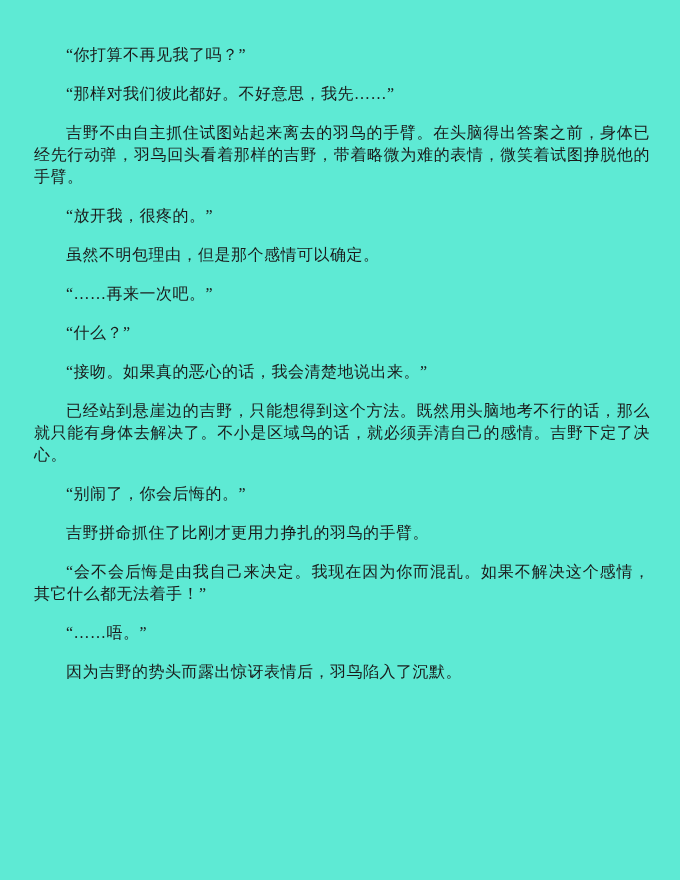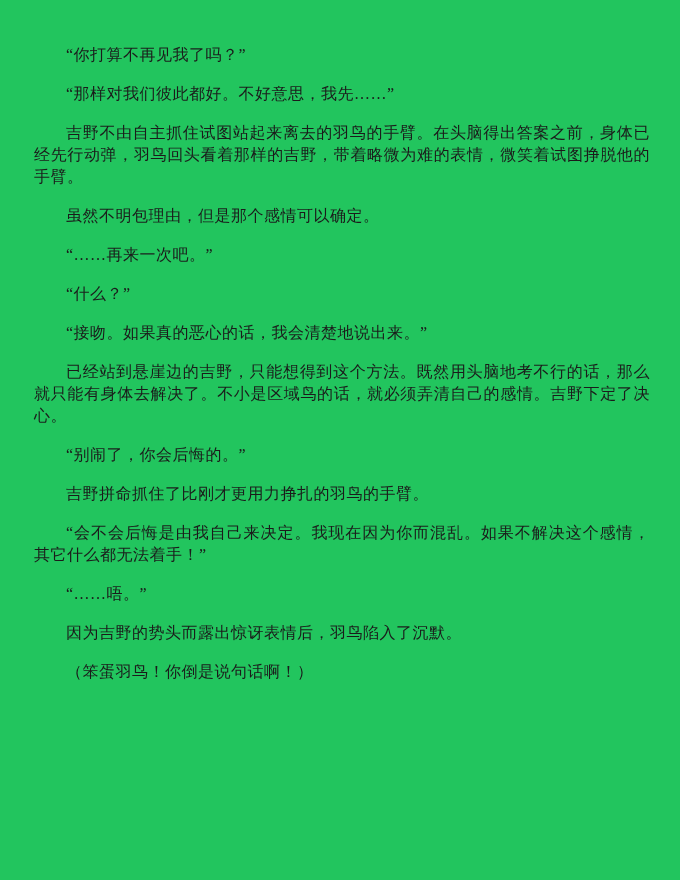--- a/index.html
+++ b/index.html
@@ -5,21 +5,21 @@
   html, body {
     margin: 0;
     padding: 0;
     background: #ffffff;
   }
   .page {
     position: relative;
     box-sizing: border-box;
     width: 680px;
     height: 880px;
-    background: #22c55e;
+    background: #5eead4;
     overflow: hidden;
     padding: 44px 30px 0 34px;
     font-family: "Liberation Serif", "DejaVu Serif", serif;
     font-size: 16px;
     line-height: 22px;
     color: #1b1b1b;
   }
   .para {
     margin: 0 0 17px 0;
     text-indent: 2em;
@@ -28,24 +28,24 @@
     word-break: break-all;
   }
 </style>
 </head>
 <body>
 
 <div class="page">
   <p class="para">“你打算不再见我了吗？”</p>
   <p class="para">“那样对我们彼此都好。不好意思，我先……”</p>
   <p class="para">吉野不由自主抓住试图站起来离去的羽鸟的手臂。在头脑得出答案之前，身体已经先行动弹，羽鸟回头看着那样的吉野，带着略微为难的表情，微笑着试图挣脱他的手臂。</p>
+  <p class="para">“放开我，很疼的。”</p>
   <p class="para">虽然不明包理由，但是那个感情可以确定。</p>
   <p class="para">“……再来一次吧。”</p>
   <p class="para">“什么？”</p>
   <p class="para">“接吻。如果真的恶心的话，我会清楚地说出来。”</p>
   <p class="para">已经站到悬崖边的吉野，只能想得到这个方法。既然用头脑地考不行的话，那么就只能有身体去解决了。不小是区域鸟的话，就必须弄清自己的感情。吉野下定了决心。</p>
   <p class="para">“别闹了，你会后悔的。”</p>
   <p class="para">吉野拼命抓住了比刚才更用力挣扎的羽鸟的手臂。</p>
   <p class="para">“会不会后悔是由我自己来决定。我现在因为你而混乱。如果不解决这个感情，其它什么都无法着手！”</p>
   <p class="para">“……唔。”</p>
   <p class="para">因为吉野的势头而露出惊讶表情后，羽鸟陷入了沉默。</p>
-  <p class="para">（笨蛋羽鸟！你倒是说句话啊！）</p>
 </div>
 
 </body></html>

